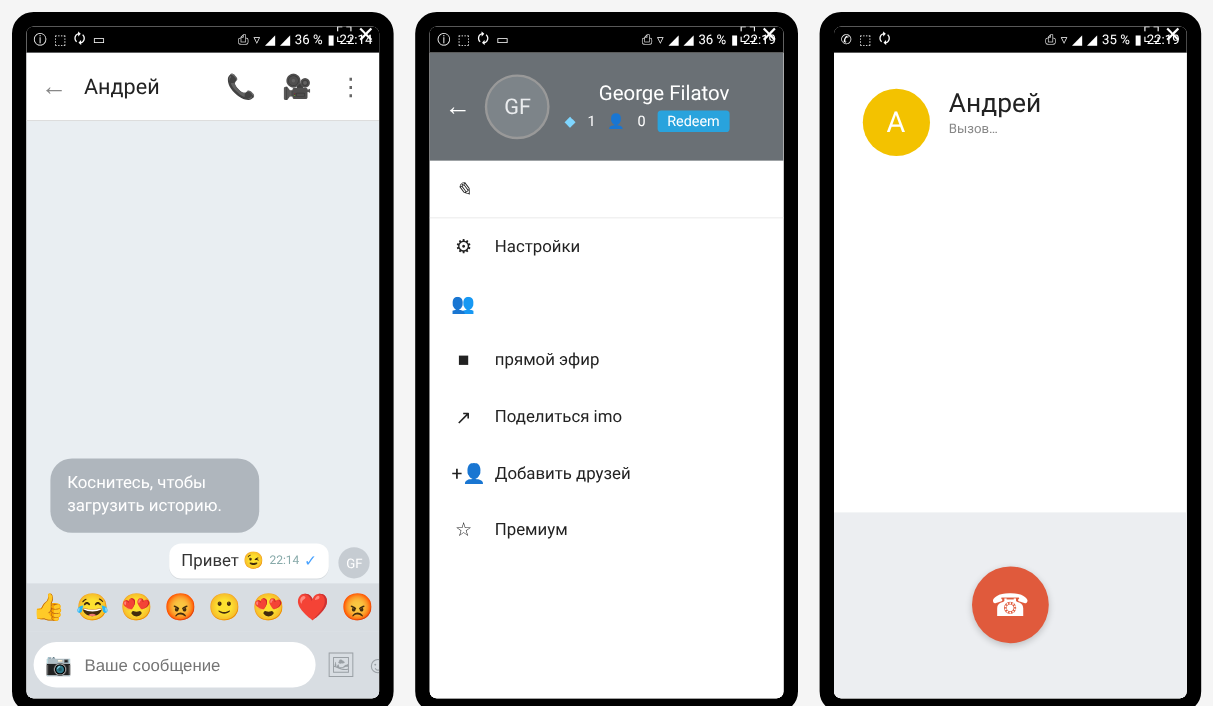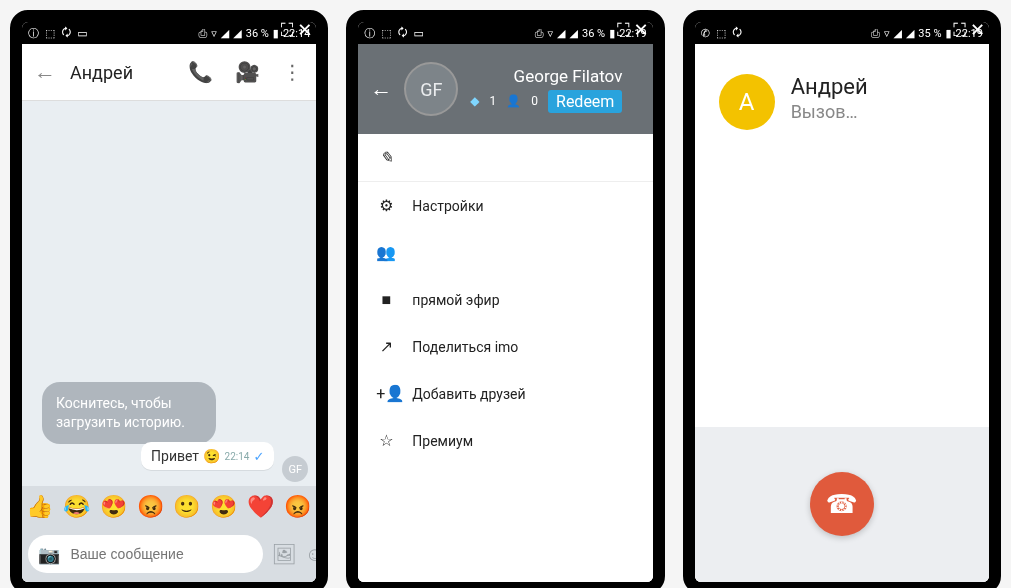--- a/index.html
+++ b/index.html
@@ -52,21 +52,21 @@
   .chat-sub { font-size:11px; color:#999;}
   .hdr-icon { color:#1e88ff; font-size:20px; padding:6px;}
   .dots { color:#666; font-size:20px; padding:6px;}
   .chat-body { flex:1; background:#e9eef2; position:relative;}
   .bubble-info {
     position:absolute; bottom:42px; left:20px; right:100px;
     background:#afb6bd; border-radius:18px; padding:12px 14px;
     color:#fff; font-size:14px; line-height:1.35;
   }
   .bubble-out {
-    position:absolute; bottom:16px; right:42px;
+    position:absolute; bottom:4px; right:42px;
     background:#fff; border-radius:10px; padding:6px 10px;
     color:#333; font-size:14px; display:flex; align-items:center; gap:4px;
     box-shadow:0 1px 0 rgba(0,0,0,.08);
   }
   .bubble-time { font-size:10px; color:#8aa;}
   .check { color:#4aa3ff; font-size:13px; }
   .avatar-mini { position:absolute; bottom:4px; right:8px; width:26px;height:26px;border-radius:50%; background:#c6ccd2; color:#fff; font-size:11px; display:flex;align-items:center;justify-content:center;}
   .emoji-row { height:40px; background:#d8dde2; display:flex; align-items:center; justify-content:space-around; font-size:22px;}
   .input-row { height:48px; background:#d8dde2; display:flex; align-items:center; padding:4px 6px; gap:8px;}
   .pill { flex:1; height:38px; background:#fff; border-radius:20px; display:flex; align-items:center; padding:0 10px; gap:8px;}
@@ -74,33 +74,33 @@
   .pill input { border:none; outline:none; flex:1; font-size:14px; color:#666; background:transparent;}
   .ir-icon { color:#9aa0a5; font-size:20px;}
 
   
   .settings-header { height:90px; background:#6a7075; display:flex; align-items:center; padding:0 12px; gap:12px; color:#fff;}
   .back-w { font-size:22px;}
   .avatar-big { width:50px;height:50px;border-radius:50%; background:#7d8489; display:flex;align-items:center;justify-content:center; font-size:18px; color:#eaecee; border:2px solid #999;}
   .profile-col { display:flex; flex-direction:column; gap:4px;}
   .profile-name { font-size:17px;text-align:right;}
   .profile-stats { display:flex; gap:10px; align-items:center; font-size:12px;}
-  .redeem { background:#29a3dd; color:#fff; font-size:16px; padding:2px 8px; border-radius:3px;}
+  .redeem { background:#29a3dd; color:#fff; font-size:12px; padding:2px 8px; border-radius:3px;}
   .settings-body { flex:1; background:#fff;}
   .set-item { display:flex; align-items:center; gap:16px; padding:14px 18px; font-size:14px; color:#222;}
   .set-item .mi { width:20px; text-align:center; font-size:16px; color:#222;}
   .set-item:first-child { font-style:italic; color:#444; border-bottom:1px solid #eee;}
 
   
   .call-screen { flex:1; background:#fff; display:flex; flex-direction:column;}
   .call-top { flex:0 0 60%; display:flex; align-items:flex-start; padding:30px 24px; gap:16px;}
   .call-avatar { width:56px;height:56px;border-radius:50%; background:#f3c200; color:#fff; display:flex;align-items:center;justify-content:center; font-size:24px;}
   .call-name-col { display:flex; flex-direction:column;}
   .call-name { font-size:22px; color:#222;}
-  .call-status { font-size:18px; color:#888; margin-top:2px;}
+  .call-status { font-size:11px; color:#888; margin-top:2px;}
   .call-bottom { flex:1; background:#eceef1; display:flex; align-items:center; justify-content:center;}
   .hangup { width:64px;height:64px;border-radius:50%; background:#e05a3c; color:#fff; display:flex;align-items:center;justify-content:center; font-size:26px; box-shadow:0 2px 6px rgba(0,0,0,.2);}
 </style>
 </head>
 <body>
 
 <div class="phone">
   <div class="frame-controls">
     <span>⛶</span>
     <span>✕</span>

